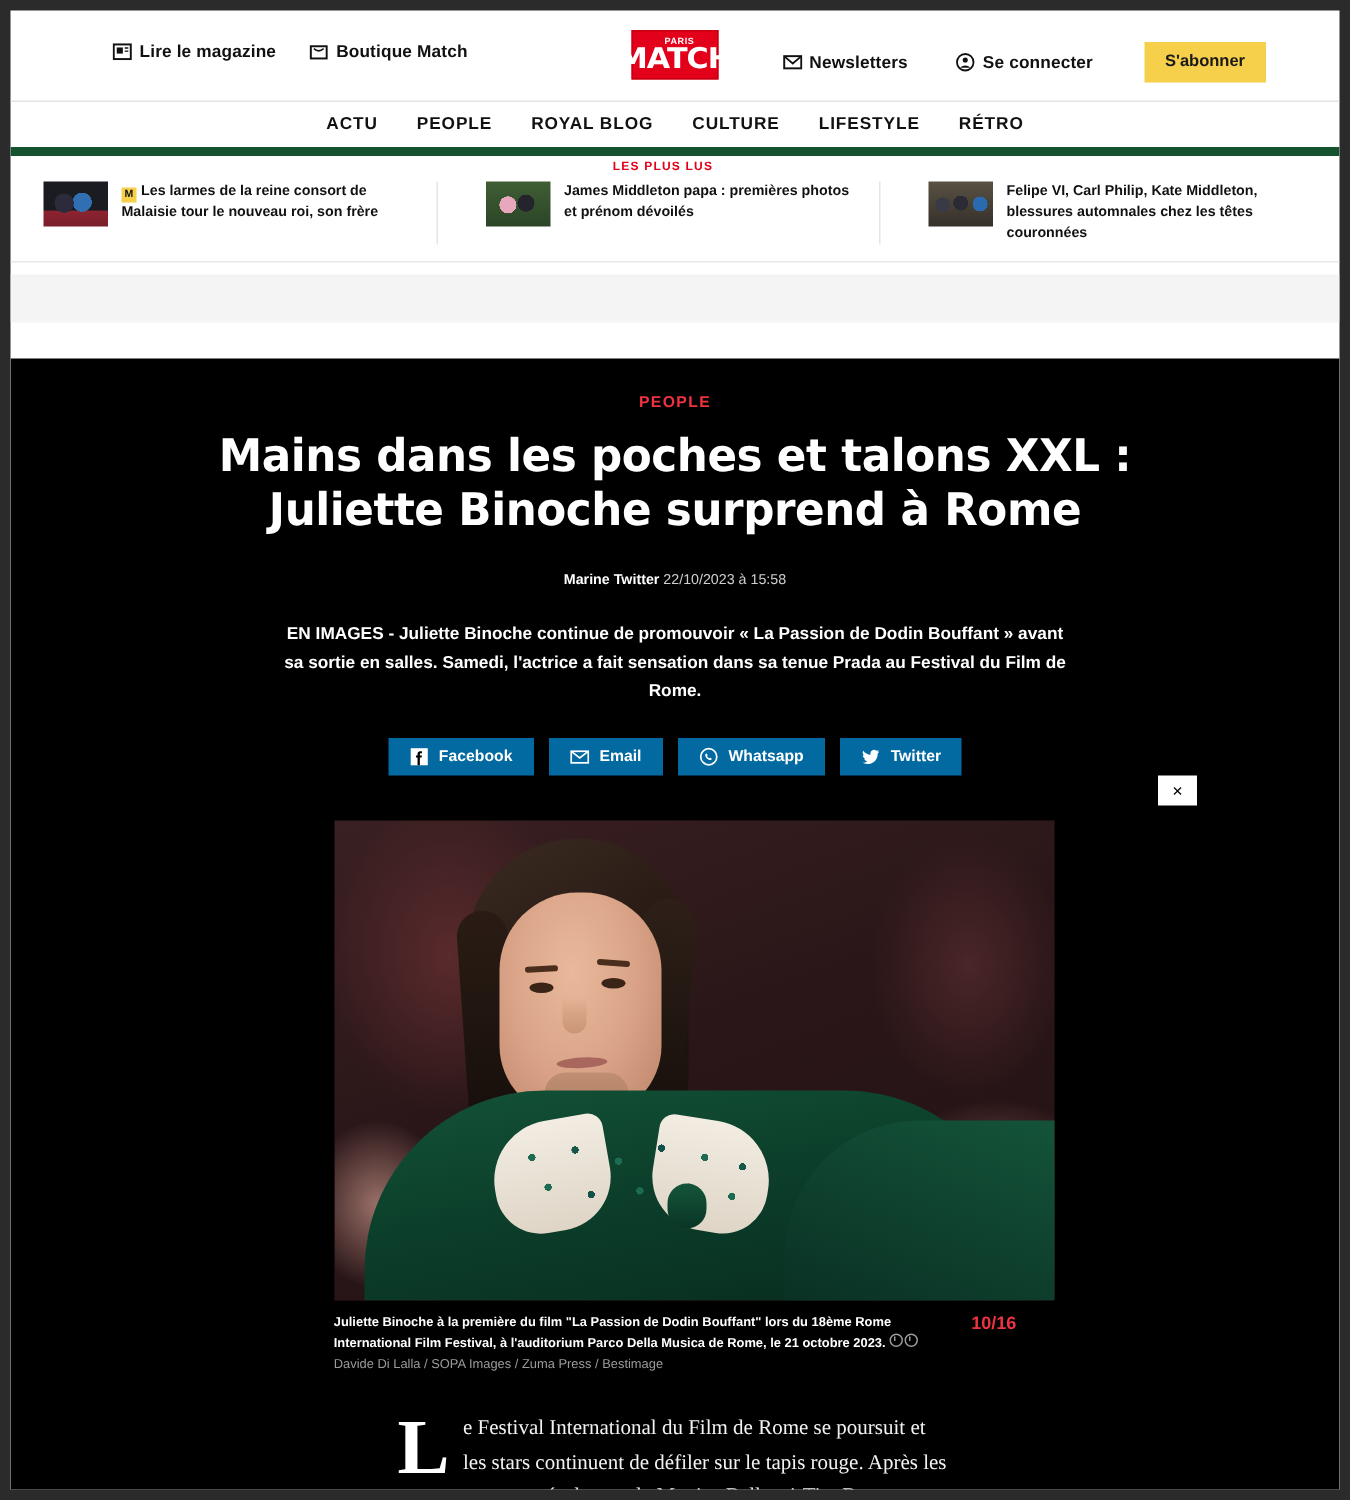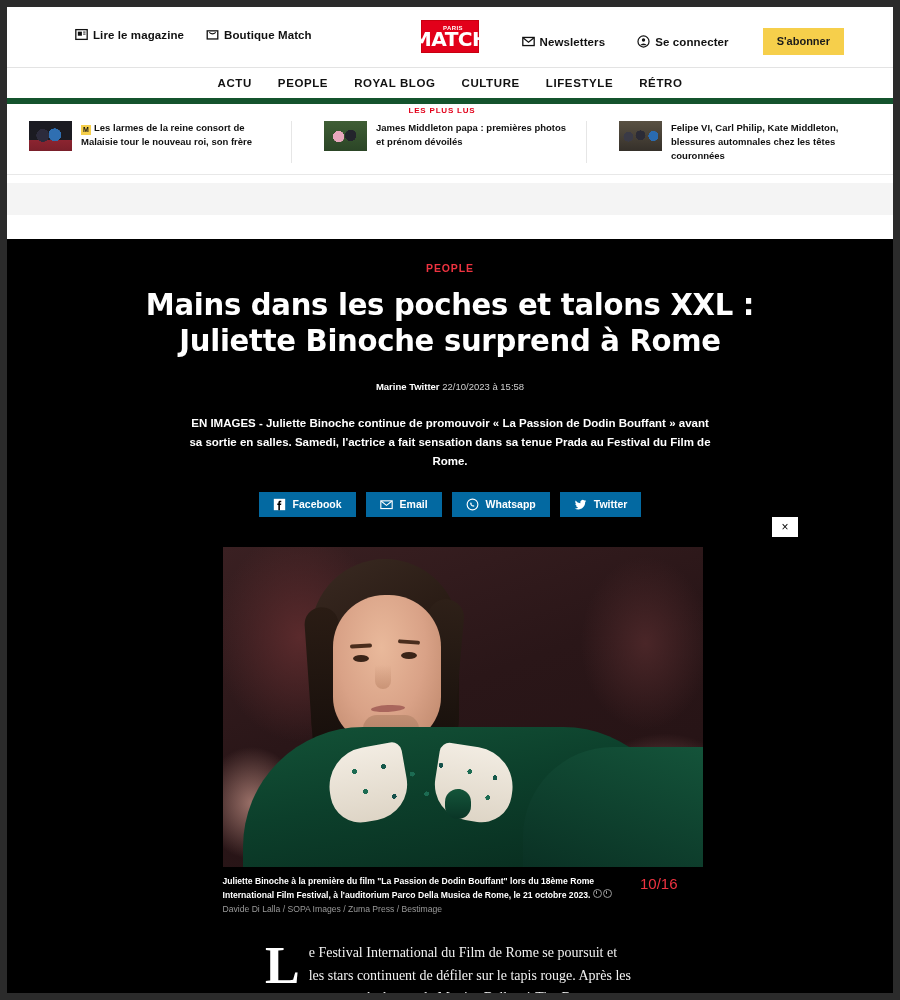--- a/index.html
+++ b/index.html
@@ -297,22 +297,22 @@
     line-height: 14px;
     font-weight: 700;
     color: #fff;
   }
   .caption .credit {
     font-weight: 400;
     color: #9a9a9a;
   }
   .counter {
     flex: 0 0 auto;
-    font-size: 15px;
-    font-weight: 400;
+    font-size: 12px;
+    font-weight: 700;
     color: #ef3340;
     padding-top: 1px;
   }
   .cc-ic {
     display: inline-block;
     width: 7px; height: 7px;
     border: 1px solid #9a9a9a;
     border-radius: 50%;
     vertical-align: 0px;
     margin-right: 1px;

